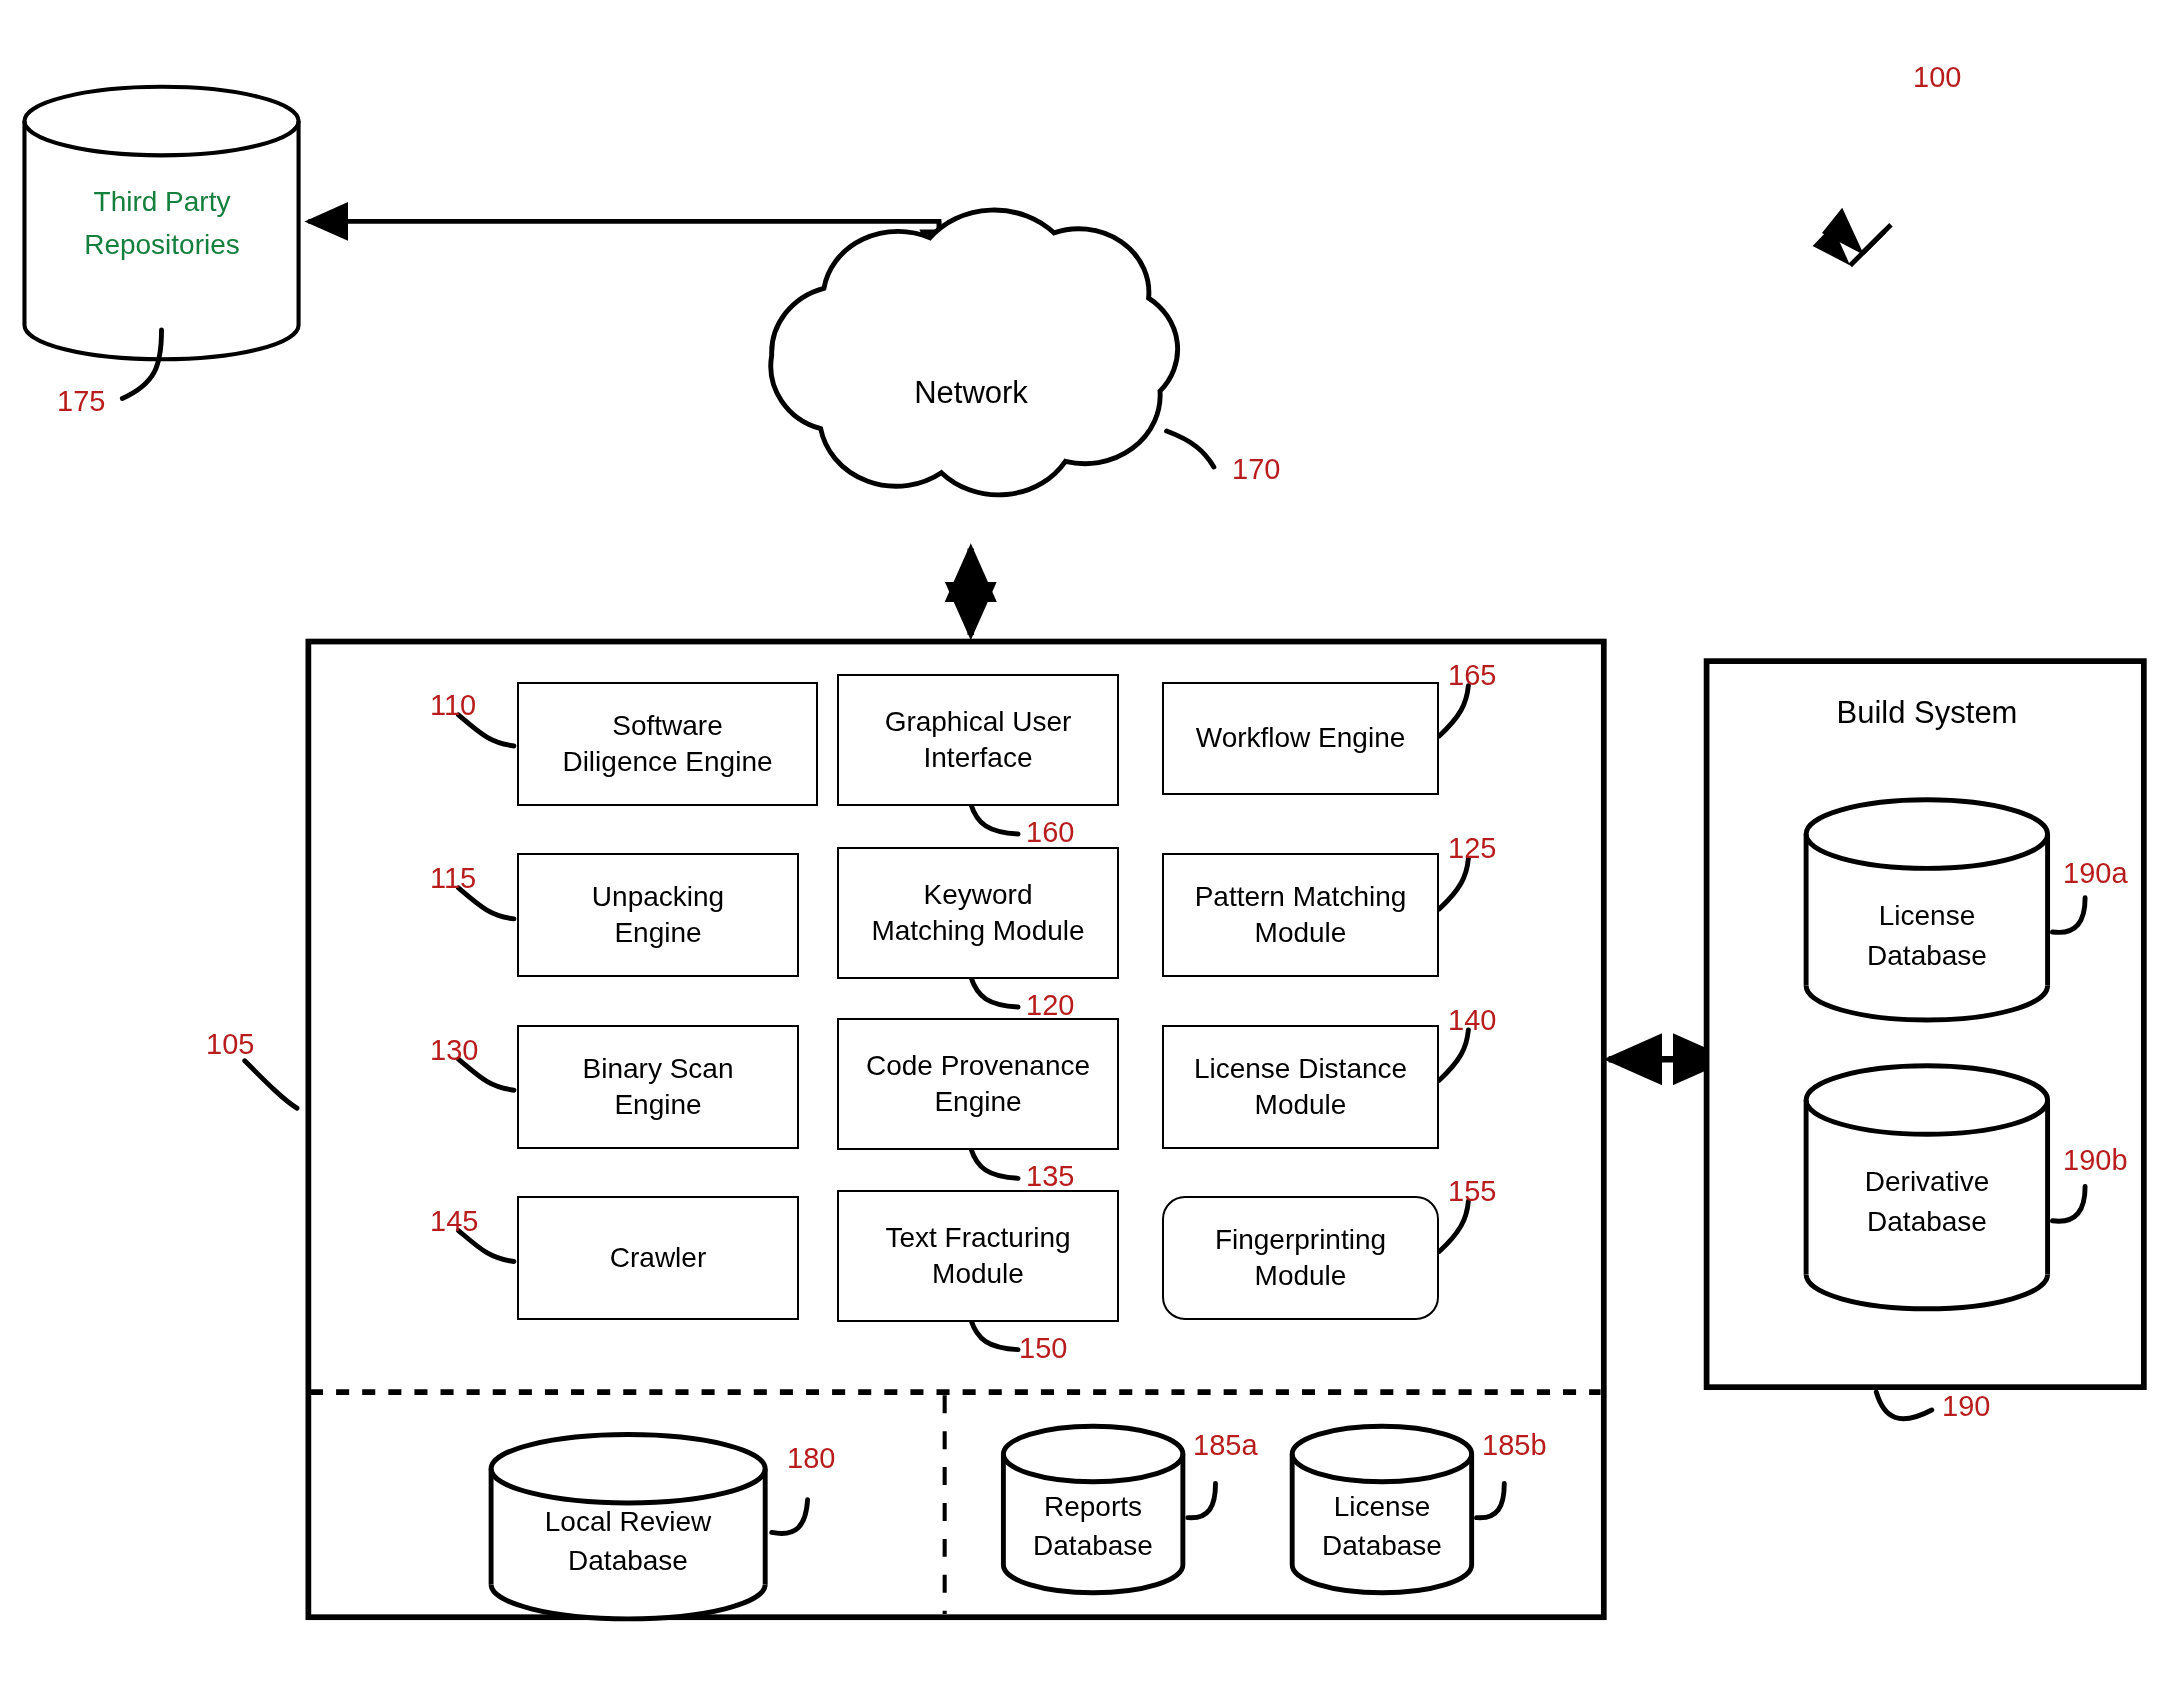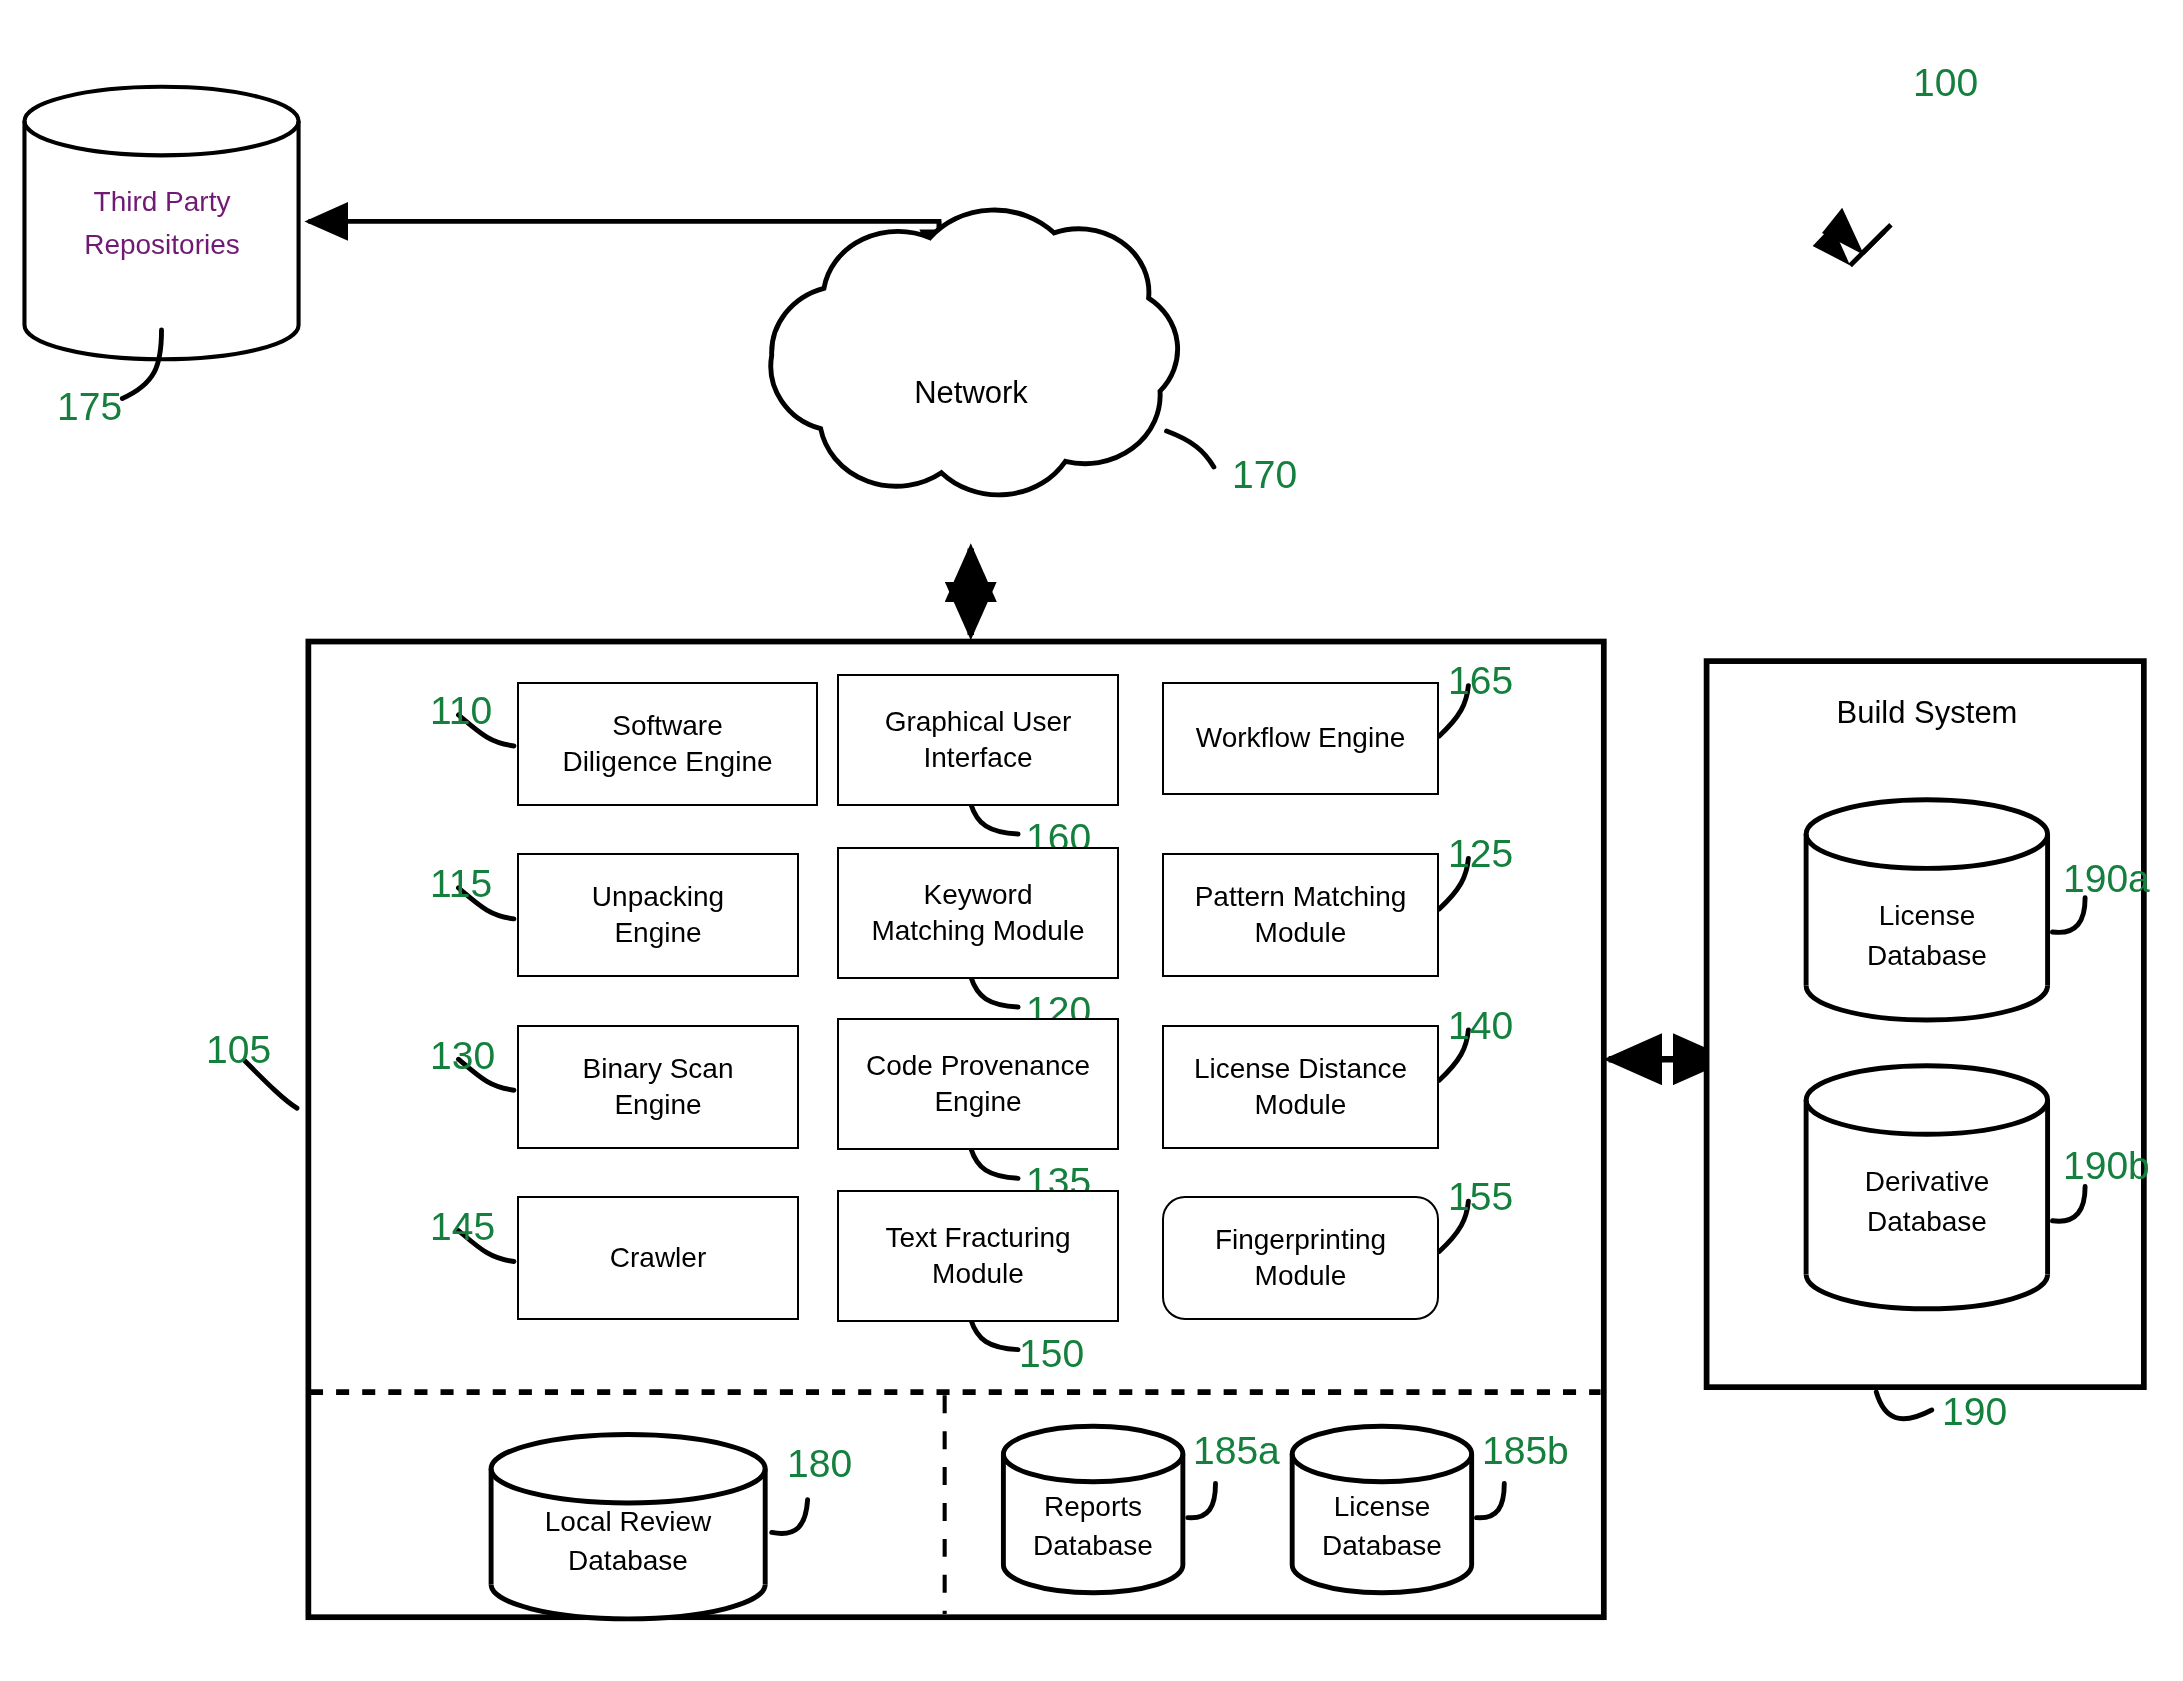--- a/index.html
+++ b/index.html
@@ -19,29 +19,29 @@
   #svg-layer {
     position: absolute;
     left: 0; top: 0;
     width: 2183px;
     height: 1682px;
   }
   .lbl {
     position: absolute;
     font-family: "Liberation Sans", sans-serif;
     font-size: 28px;
-    color: #701a75;
+    color: #15803d;
     white-space: nowrap;
     line-height: 1.25;
   }
   .refnum {
     position: absolute;
     font-family: "Liberation Sans", sans-serif;
-    font-size: 39px;
-    color: #15803d;
+    font-size: 29px;
+    color: #b91c1c;
     white-space: nowrap;
   }
   .modbox {
     position: absolute;
     border: 2.4px solid #000;
     background: #fff;
     display: flex;
     align-items: center;
     justify-content: center;
     text-align: center;

